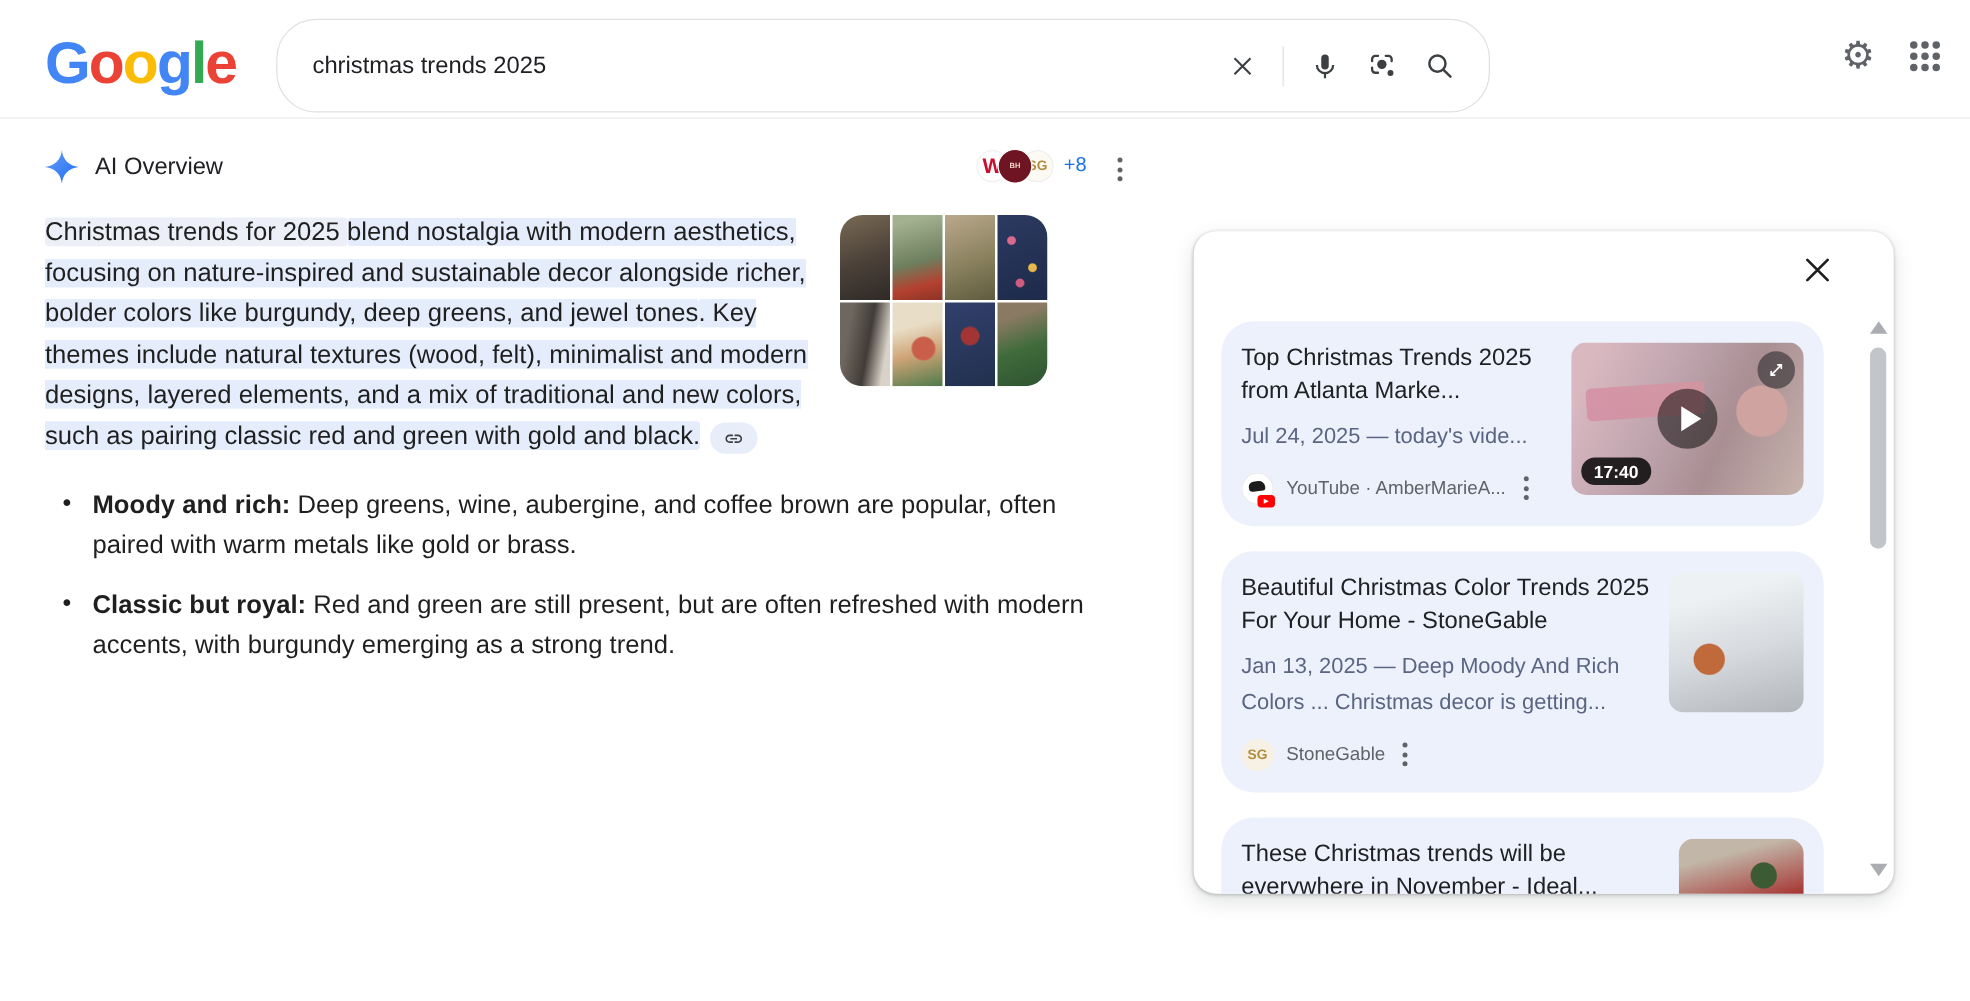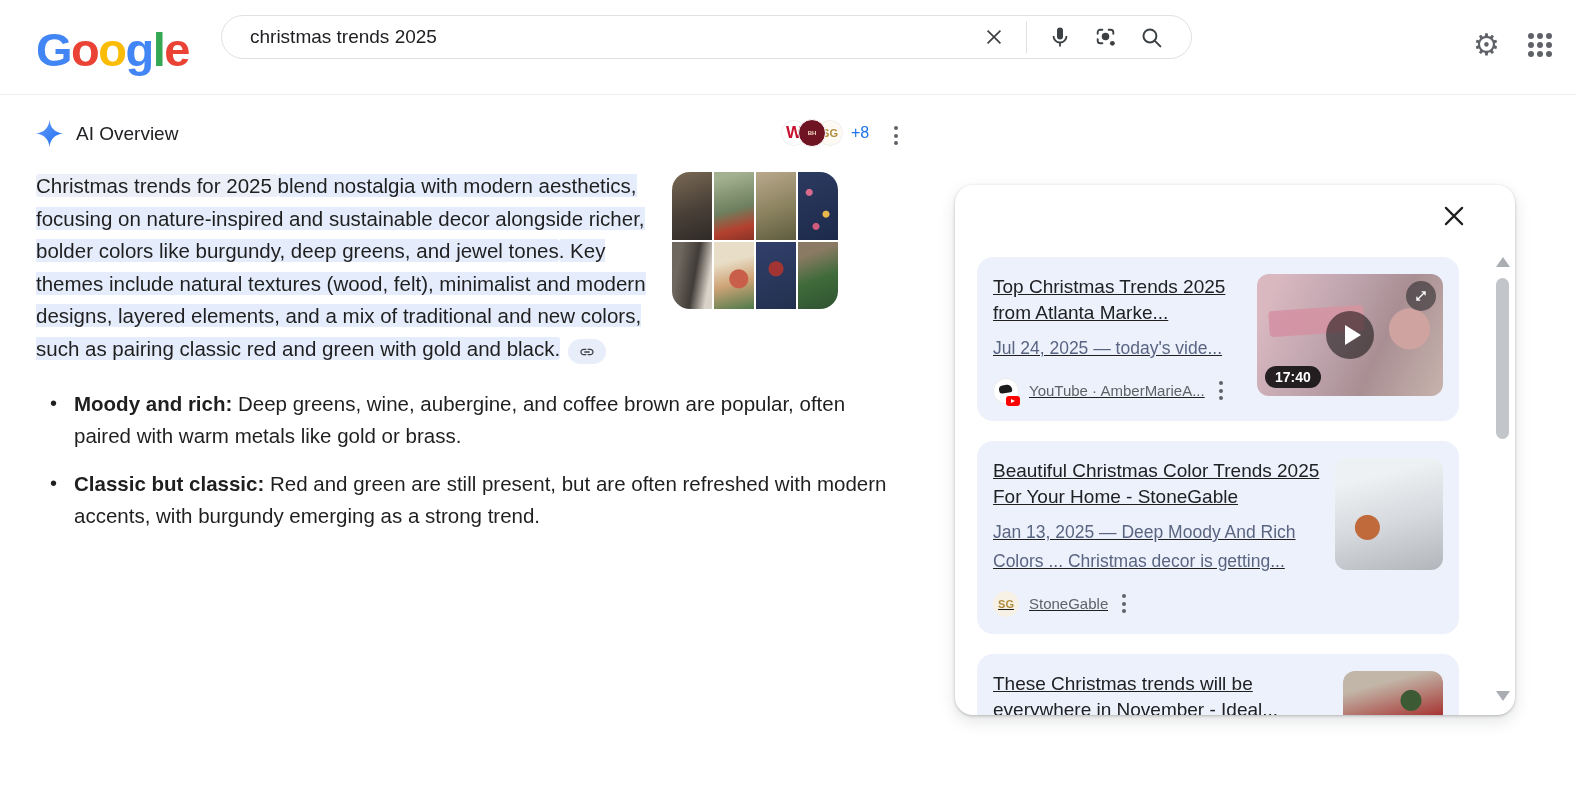--- a/index.html
+++ b/index.html
@@ -4,21 +4,21 @@
 <style>
   * { margin:0; padding:0; box-sizing:border-box; }
   html,body { background:#fff; }
   body { font-family:"Liberation Sans","DejaVu Sans",sans-serif; color:#1f1f1f; }
   .page { position:relative; width:1576px; height:801px; background:#fff; overflow:hidden; }
 
   
   .header { position:absolute; top:0; left:0; width:1576px; height:95px; background:#fff; border-bottom:1px solid #ebedef; z-index:5; }
   .logo { position:absolute; left:36px; top:22px; font-size:47px; font-weight:700; letter-spacing:-1.5px; cursor:pointer; }
   .logo .l1{color:#4285F4}.logo .l2{color:#EA4335}.logo .l3{color:#FBBC05}.logo .l4{color:#4285F4}.logo .l5{color:#34A853}.logo .l6{color:#EA4335}
-  .searchbar { position:absolute; left:221px; top:15px; width:971px; height:44px; border:1px solid #dfe1e5; border-radius:32px; background:#fff; display:flex; align-items:center; }
+  .searchbar { position:absolute; left:221px; top:15px; width:971px; height:75px; border:1px solid #dfe1e5; border-radius:32px; background:#fff; display:flex; align-items:center; }
   .searchbar input { flex:1; border:none; outline:none; margin-left:28px; font-size:19px; color:#202124; font-family:inherit; background:transparent; }
   .sb-icons { display:flex; align-items:center; gap:21px; padding-right:27px; }
   .sb-divider { width:1px; height:32px; background:#dfe1e5; }
   .icon-btn { display:flex; align-items:center; justify-content:center; cursor:pointer; background:none; border:none; padding:0; }
   .hdr-right { position:absolute; right:24px; top:30px; display:flex; align-items:center; gap:28px; }
   .gear { font-size:30px; color:#5f6368; line-height:1; }
   .apps-grid { display:grid; grid-template-columns:repeat(3,6px); grid-template-rows:repeat(3,6px); gap:3px; }
   .apps-grid span { width:6px; height:6px; border-radius:50%; background:#5f6368; }
 
   
@@ -53,21 +53,21 @@
   .section-heading { margin-top:31px; font-size:27px; font-weight:700; color:#1f1f1f; }
   .aio-list { margin-top:23px; list-style:none; width:860px; }
   .aio-list li { position:relative; padding-left:38px; font-size:20.5px; line-height:31.5px; margin-bottom:17px; }
   .aio-list li::before { content:"•"; position:absolute; left:14px; top:0; font-size:20px; color:#1f1f1f; }
   .aio-list b { font-weight:700; }
 
   
   .panel { position:absolute; left:955px; top:185px; width:560px; height:530px; background:#fff; border-radius:18px; box-shadow:0 1px 3px rgba(60,64,67,.3),0 6px 16px rgba(60,64,67,.15); overflow:hidden; z-index:4; }
   .panel-close { position:absolute; top:17px; right:47px; width:28px; height:28px; cursor:pointer; }
   .cards { position:absolute; top:72px; left:22px; width:482px; display:flex; flex-direction:column; gap:20px; }
-  .card { background:#edf1fc; border-radius:16px; padding:17px 16px; display:flex; gap:14px;text-decoration:underline; }
+  .card { background:#edf1fc; border-radius:26px; padding:17px 16px; display:flex; gap:14px; }
   .card-text { flex:1; min-width:0; }
   .card-title { font-size:19px; line-height:25.5px; color:#202124; cursor:pointer; }
   .card-snippet { margin-top:9px; font-size:17.5px; line-height:29px; color:#5a6582; overflow:hidden; }
   .snip-1line { white-space:nowrap; text-overflow:clip; }
   .source-row { margin-top:14px; display:flex; align-items:center; gap:10px; }
   .source-name { font-size:15px; color:#5f6368; white-space:nowrap; overflow:hidden; }
   .yt-avatar { position:relative; width:26px; height:26px; border-radius:50%; background:#fff; box-shadow:0 0 0 1px #e8eaed inset; flex-shrink:0; }
   .yt-avatar .pup { position:absolute; left:6px; top:7px; width:13px; height:8px; background:#1c1c1c; border-radius:4px 5px 2px 3px; transform:rotate(-8deg); }
   .yt-badge { position:absolute; right:-1px; bottom:-2px; width:14px; height:10px; background:#f00; border-radius:3px; display:flex; align-items:center; justify-content:center; }
   .yt-badge i { width:0; height:0; border-left:4px solid #fff; border-top:2.5px solid transparent; border-bottom:2.5px solid transparent; }
@@ -192,21 +192,21 @@
       <span class="hl-a">Christmas trends for 2025 </span><span class="hl-b">blend nostalgia with modern aesthetics, focusing on nature-inspired and sustainable decor alongside richer, bolder colors like burgundy, deep greens, and jewel tones</span><span class="hl-b">. Key themes include natural textures (wood, felt), minimalist and modern designs, layered elements, and a mix of traditional and new colors, such as pairing classic red and green with gold and black.</span><span class="link-chip">
         <svg width="16" height="16" viewBox="0 0 24 24">
             <path fill="#3c4043" d="M3.9 12c0-1.7 1.4-3.1 3.1-3.1h4V7H7c-2.8 0-5 2.2-5 5s2.2 5 5 5h4v-1.9H7c-1.7 0-3.1-1.4-3.1-3.1zM8 13h8v-2H8v2zm9-6h-4v1.9h4c1.7 0 3.1 1.4 3.1 3.1s-1.4 3.1-3.1 3.1h-4V17h4c2.8 0 5-2.2 5-5s-2.2-5-5-5z"></path>
           </svg>
       </span>
     </div>
 
 
     <ul class="aio-list">
       <li><b>Moody and rich:</b><span> Deep greens, wine, aubergine, and coffee brown are popular, often paired with warm metals like gold or brass.</span></li>
-      <li><b>Classic but classic:</b><span> Red and green are still present, but are often refreshed with modern accents, with burgundy emerging as a strong trend.</span></li>
+      <li><b>Classic but royal:</b><span> Red and green are still present, but are often refreshed with modern accents, with burgundy emerging as a strong trend.</span></li>
     </ul>
   </div>
 
   <div class="panel">
     <button class="icon-btn panel-close">
       <svg width="26" height="26" viewBox="0 0 24 24">
           <path d="M4.5 4.5 L19.5 19.5 M19.5 4.5 L4.5 19.5" stroke="#1f1f1f" stroke-width="2" fill="none" stroke-linecap="round"></path>
         </svg>
     </button>
 

